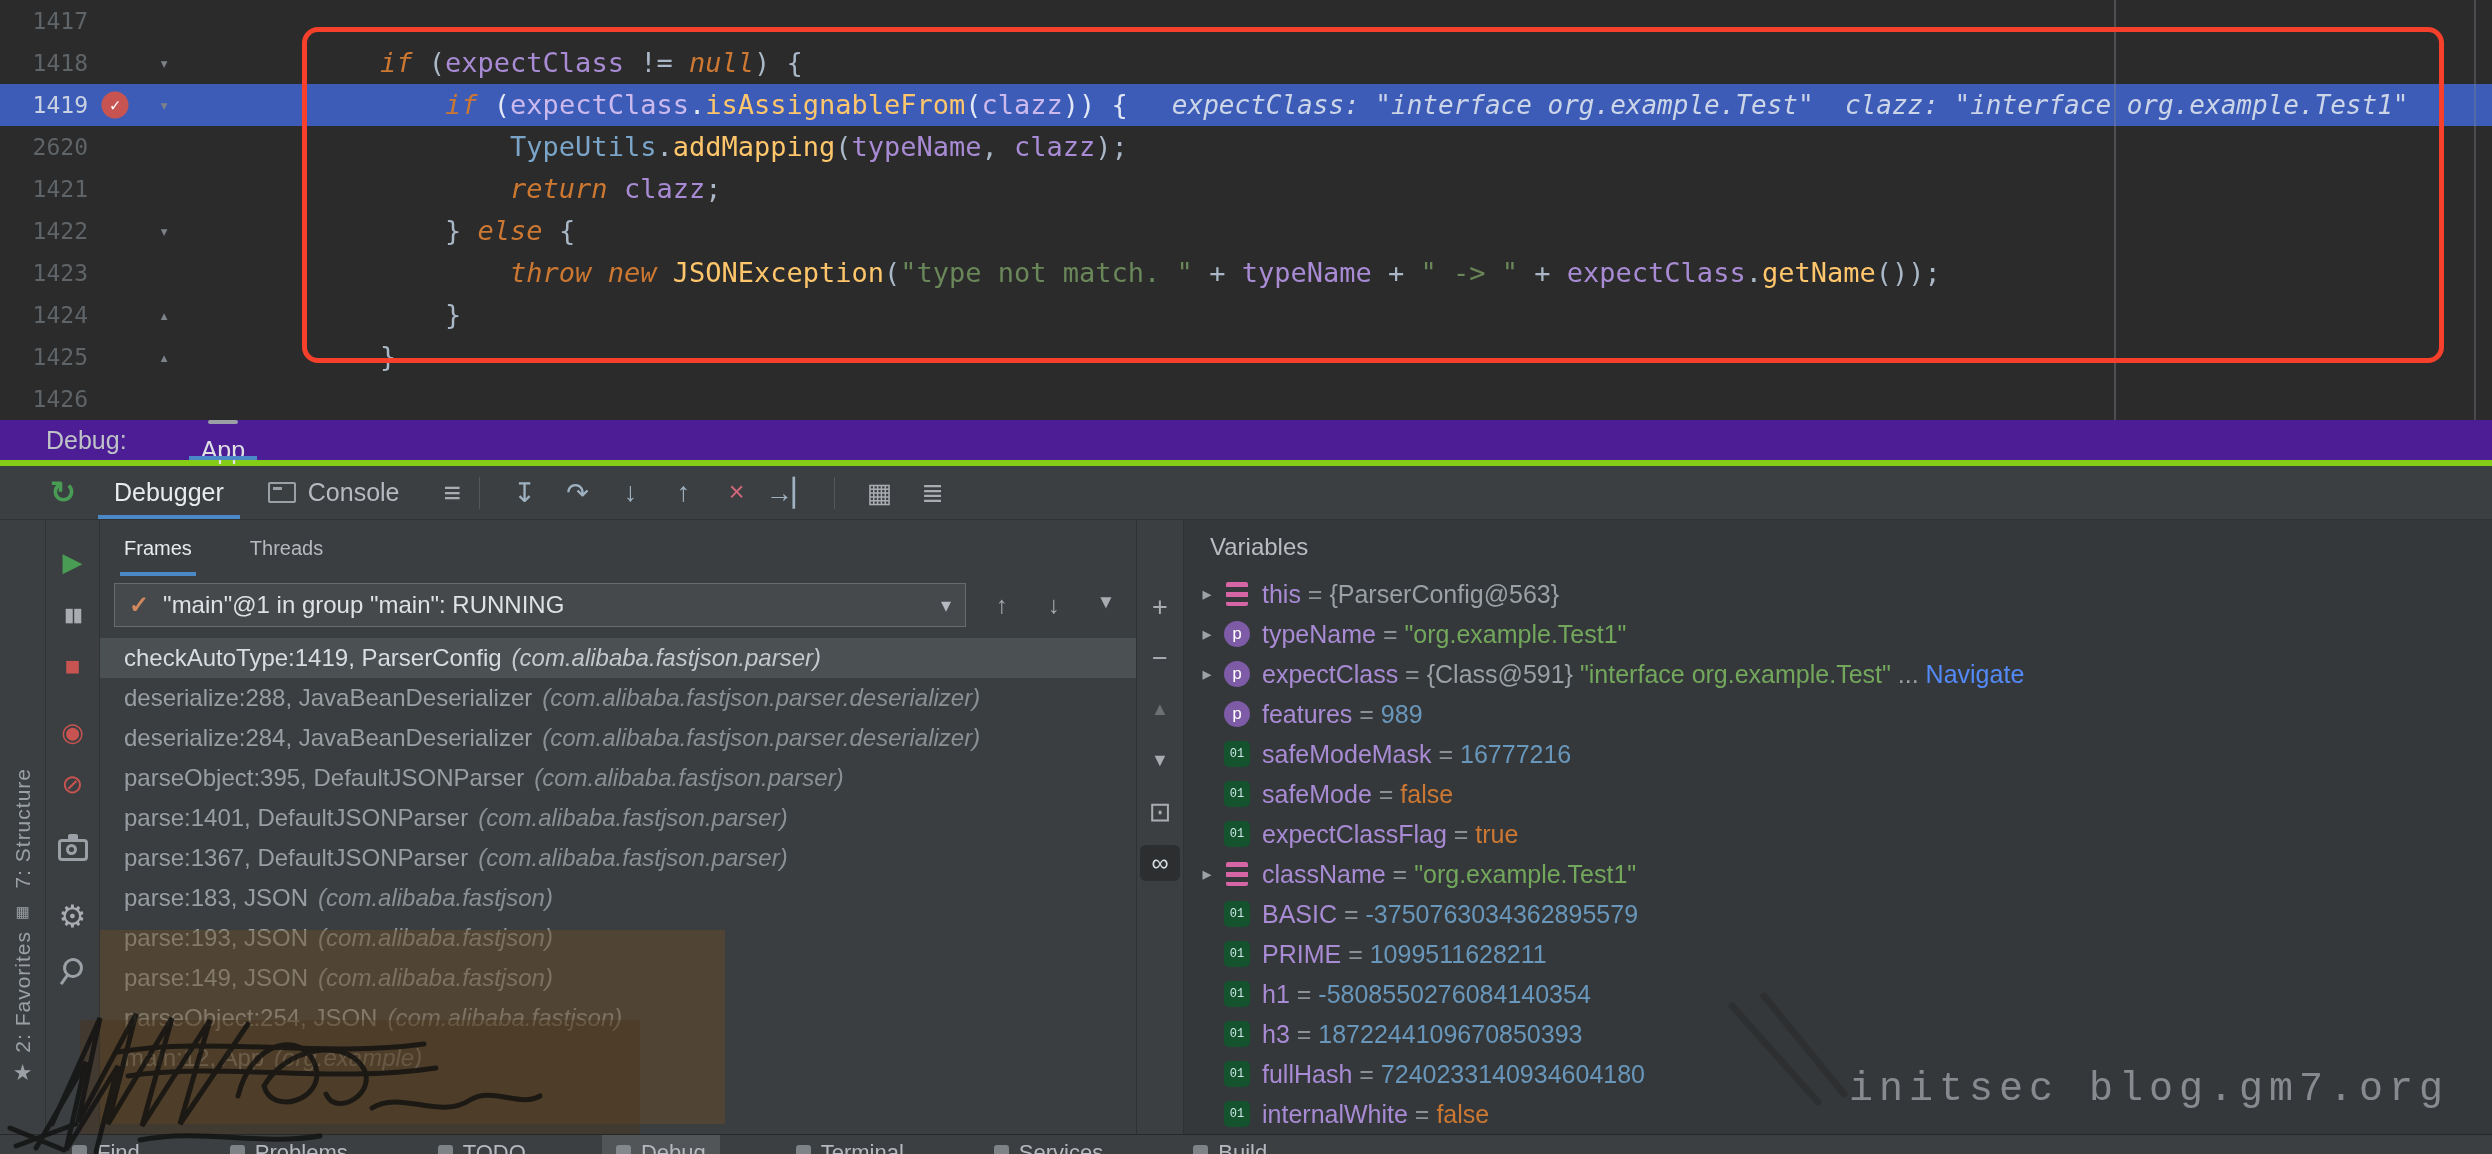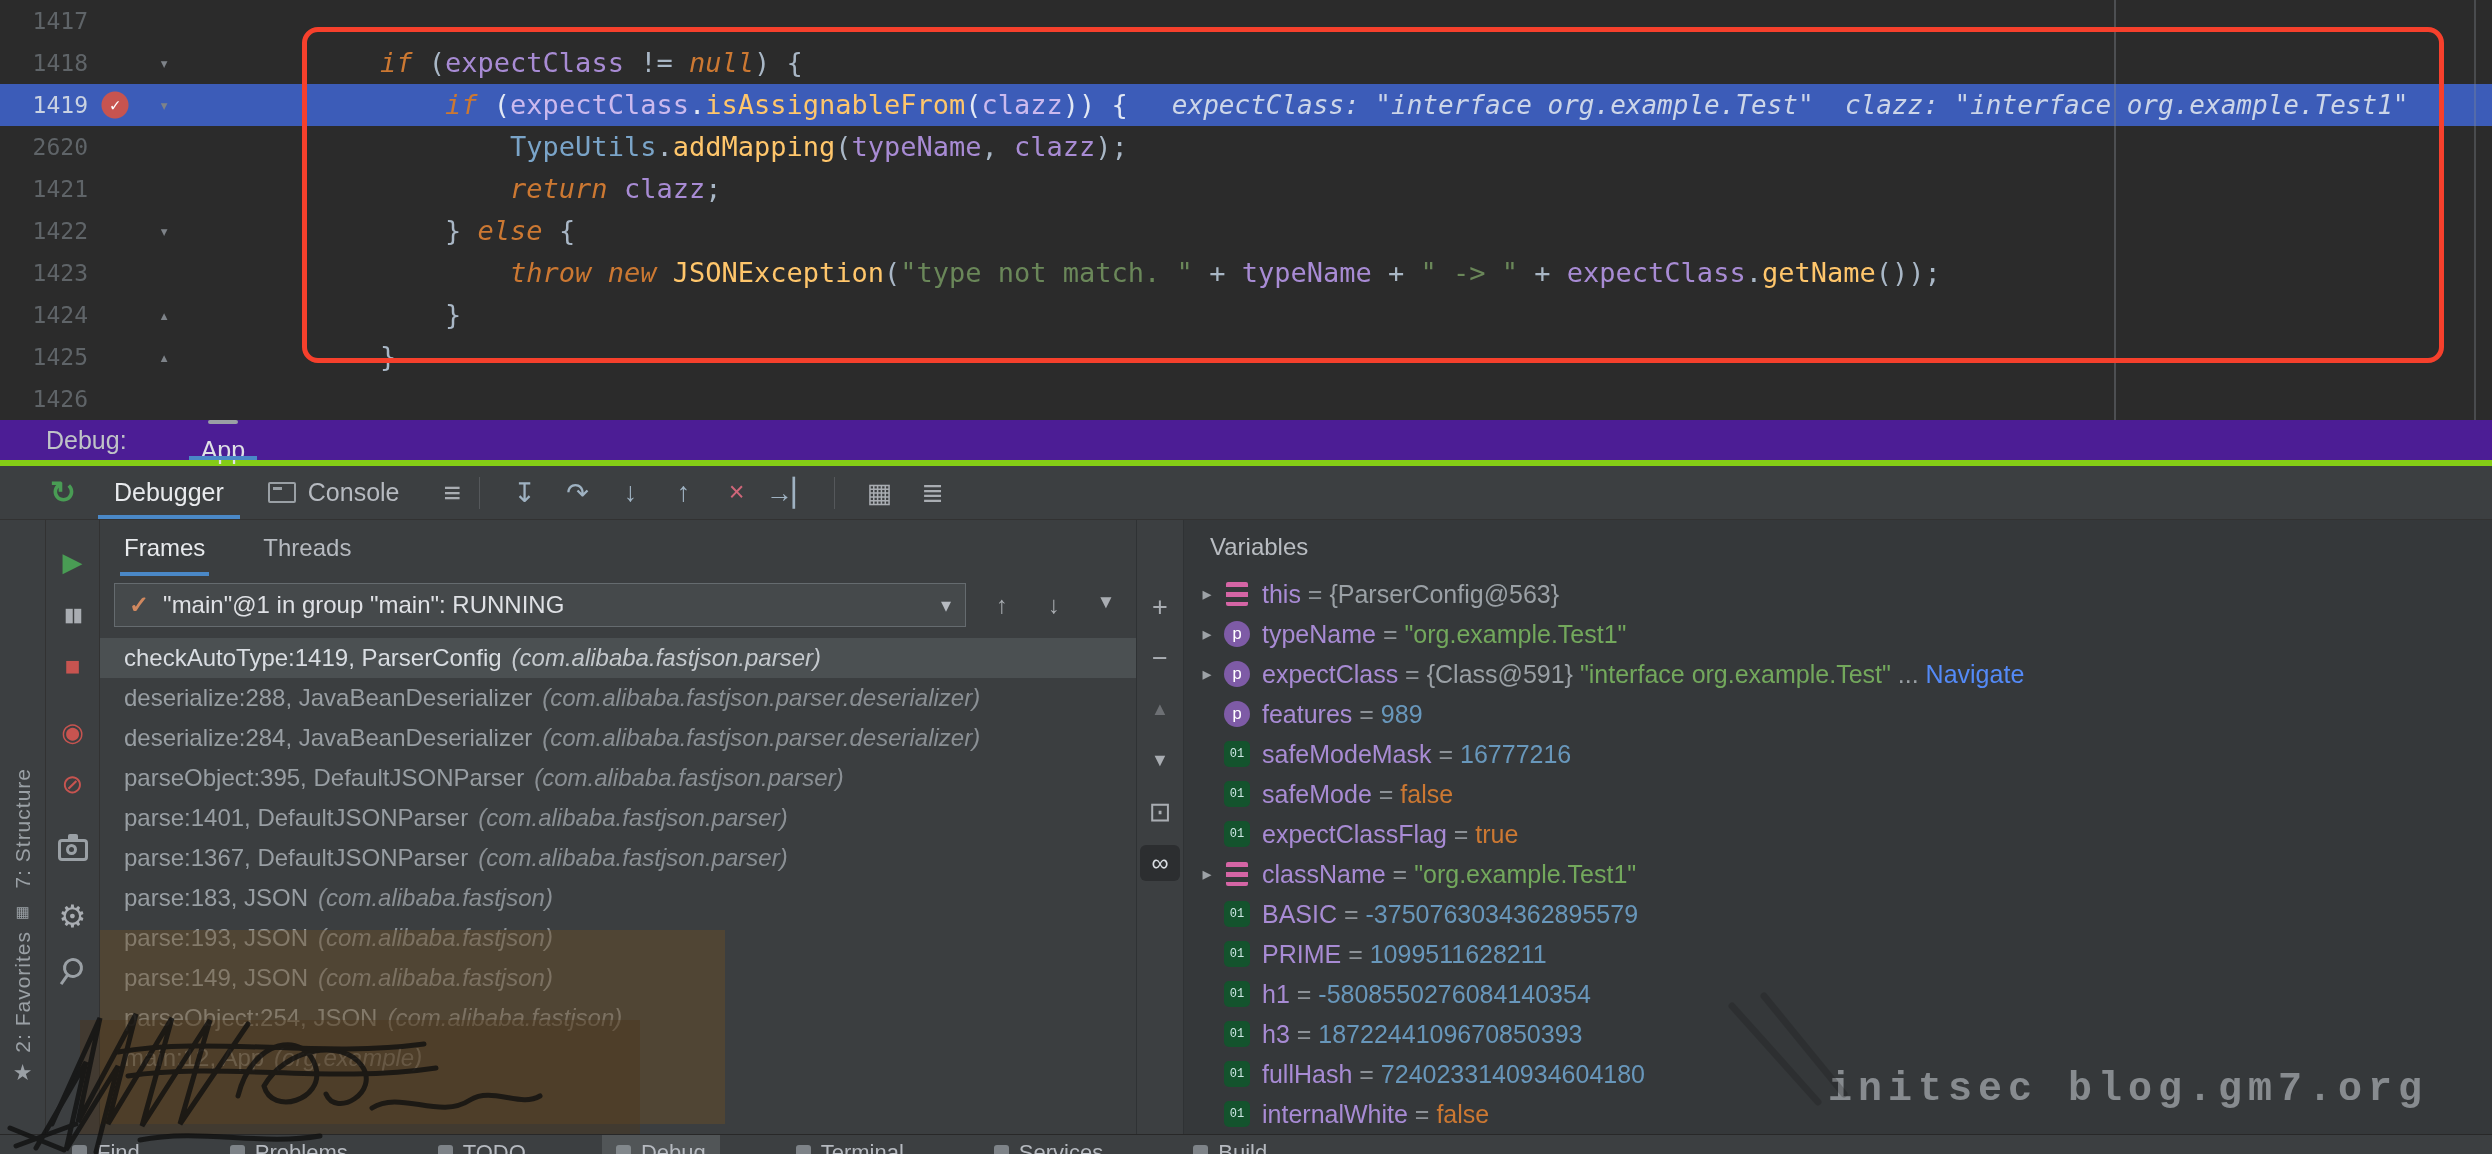--- a/index.html
+++ b/index.html
@@ -85,21 +85,21 @@
   .sicon.gear{font-size:31px;}
   .cam{width:30px;height:22px;border:3px solid #9aa0a5;border-radius:4px;position:relative;box-sizing:border-box;}
   .cam::before{content:'';position:absolute;top:-8px;left:7px;width:10px;height:5px;background:#9aa0a5;border-radius:2px 2px 0 0;}
   .cam::after{content:'';position:absolute;left:5px;top:2px;width:11px;height:11px;border:3px solid #9aa0a5;border-radius:50%;box-sizing:border-box;}
   .pinsh{width:14px;height:14px;border:3px solid #9aa0a5;border-radius:50%;position:relative;transform:rotate(35deg);}
   .pinsh::after{content:'';position:absolute;left:5px;top:15px;width:3px;height:12px;background:#9aa0a5;}
 
   .frames-panel{position:absolute;left:100px;top:520px;width:1036px;height:614px;background:#3b3e40;
                 display:flex;flex-direction:column;overflow:hidden;}
   .panel-tabs{height:56px;display:flex;align-items:center;padding-left:24px;gap:58px;flex:none;}
-  .ptab{position:relative;color:#b6bac0;font-size:24px;height:100%;display:flex;align-items:center;}
+  .ptab{position:relative;color:#b6bac0;font-size:20px;height:100%;display:flex;align-items:center;}
   .ptab.sel{color:#e8eaed;}
   .ptab.sel::after{content:'';position:absolute;left:-4px;right:-4px;bottom:0;height:4px;background:var(--accent);}
   .thread-row{height:58px;display:flex;align-items:center;padding-left:14px;flex:none;}
   .dropdown{width:852px;height:44px;background:#45494b;border:1px solid #656b6f;display:flex;
             align-items:center;padding:0 14px;box-sizing:border-box;color:#dfe1e5;font-size:24px;gap:14px;}
   .dd-check{color:#d0885f;font-size:24px;font-weight:bold;}
   .dd-text{flex:1;white-space:nowrap;overflow:hidden;}
   .dd-chevron{color:#b6bac0;font-size:20px;}
   .thread-icons{display:flex;margin-left:10px;}
   .thicon{width:52px;text-align:center;color:#a9adb2;font-size:24px;}
@@ -129,22 +129,22 @@
                 background:repeating-linear-gradient(180deg,#d565a5 0 5px,rgba(0,0,0,0) 5px 10px);}
   .vicon.prim{background:#14532d;color:#cfe7e5;font-size:12px;}
   .vname{color:var(--pr);}
   .veq{color:#8c9196;white-space:pre;}
   .vv{white-space:pre;}
   .vv-ref{color:#9aa0a5;}
   .vv-str{color:var(--vstr);}
   .vv-num{color:var(--num);}
   .vv-bool{color:var(--kw);}
   .vv-link{color:var(--link);}
-  .watermark{position:absolute;right:64px;bottom:22px;font-family:"Liberation Mono",monospace;
-             font-size:40px;font-weight:bold;letter-spacing:6px;color:rgba(190,195,200,.6);}
+  .watermark{position:absolute;right:43px;bottom:22px;font-family:"Liberation Mono",monospace;
+             font-size:40px;font-weight:normal;letter-spacing:6px;color:rgba(190,195,200,.6);}
 
   
   .bottom-bar{position:absolute;left:0;top:1134px;width:100%;height:36px;background:#3c3f41;
               border-top:1px solid #282828;display:flex;align-items:center;padding-left:58px;gap:62px;box-sizing:border-box;}
   .bb-item{display:flex;align-items:center;gap:10px;color:#b6bac0;font-size:22px;height:100%;padding:0 14px;}
   .bb-item.sel{background:#515557;}
   .bb-ico{width:15px;height:15px;background:#8f959a;border-radius:3px;opacity:.8;flex:none;}
 
   .scribble{position:absolute;left:0;top:0;width:2492px;height:1154px;pointer-events:none;}
 </style>

